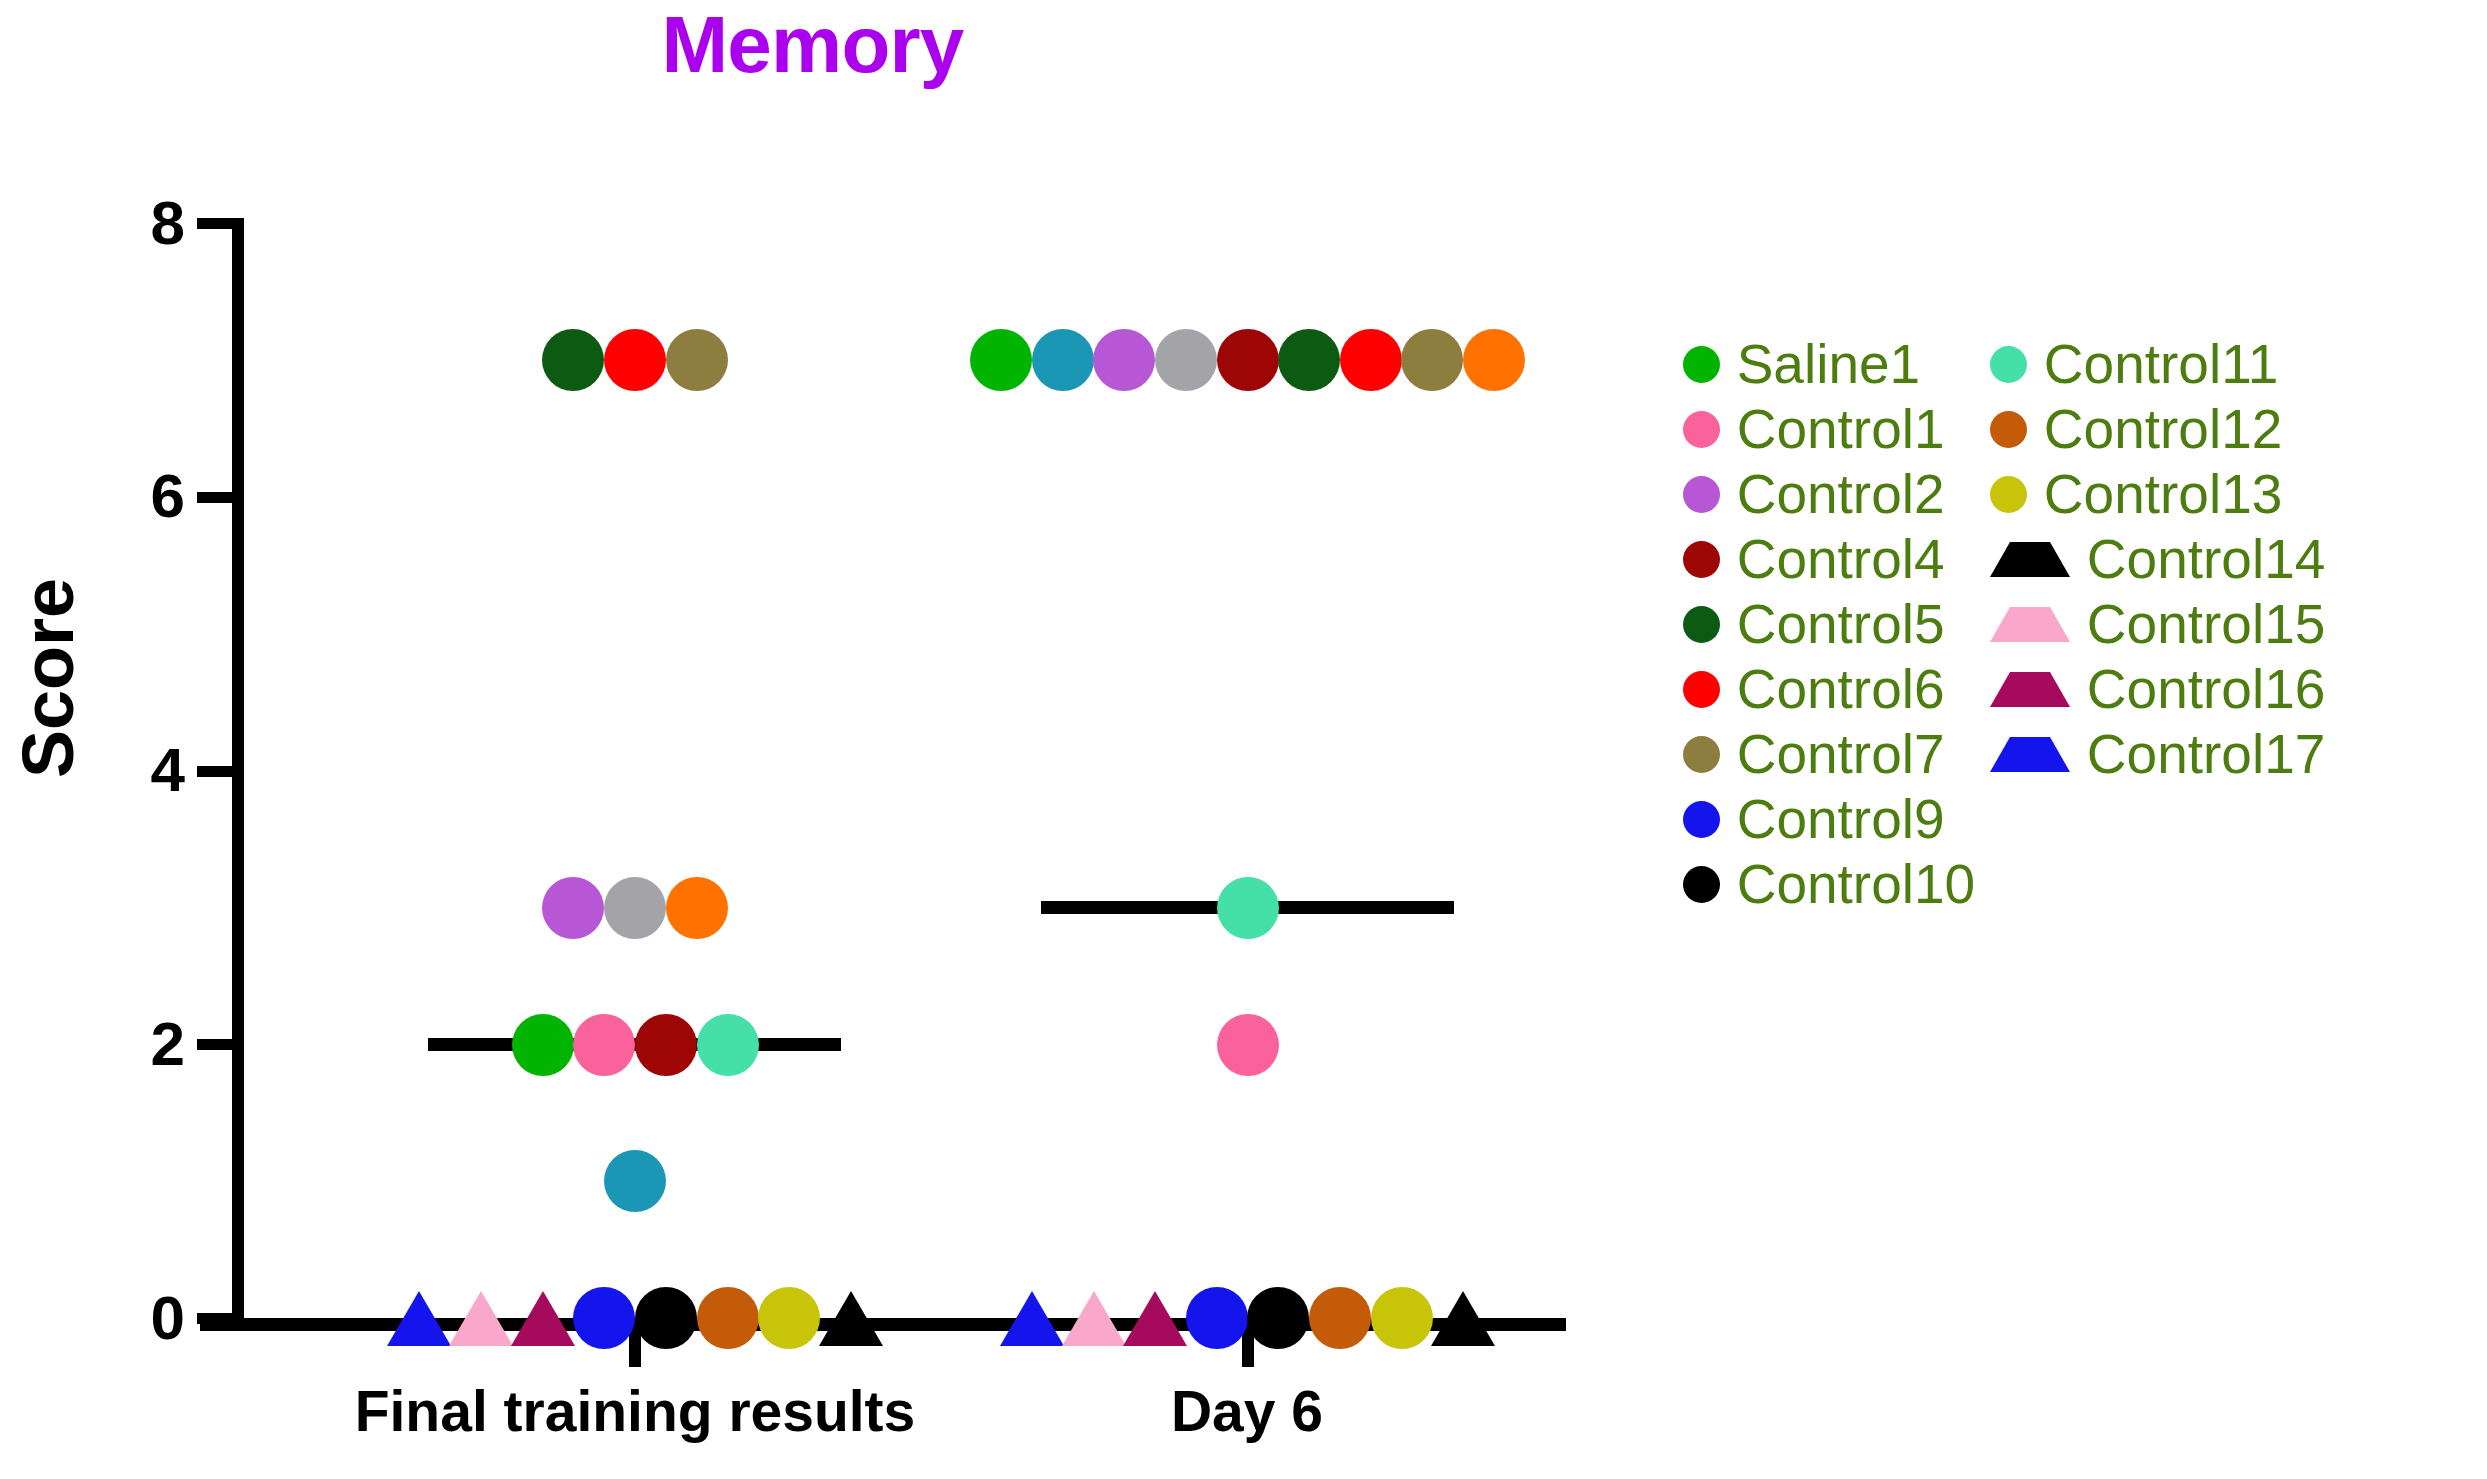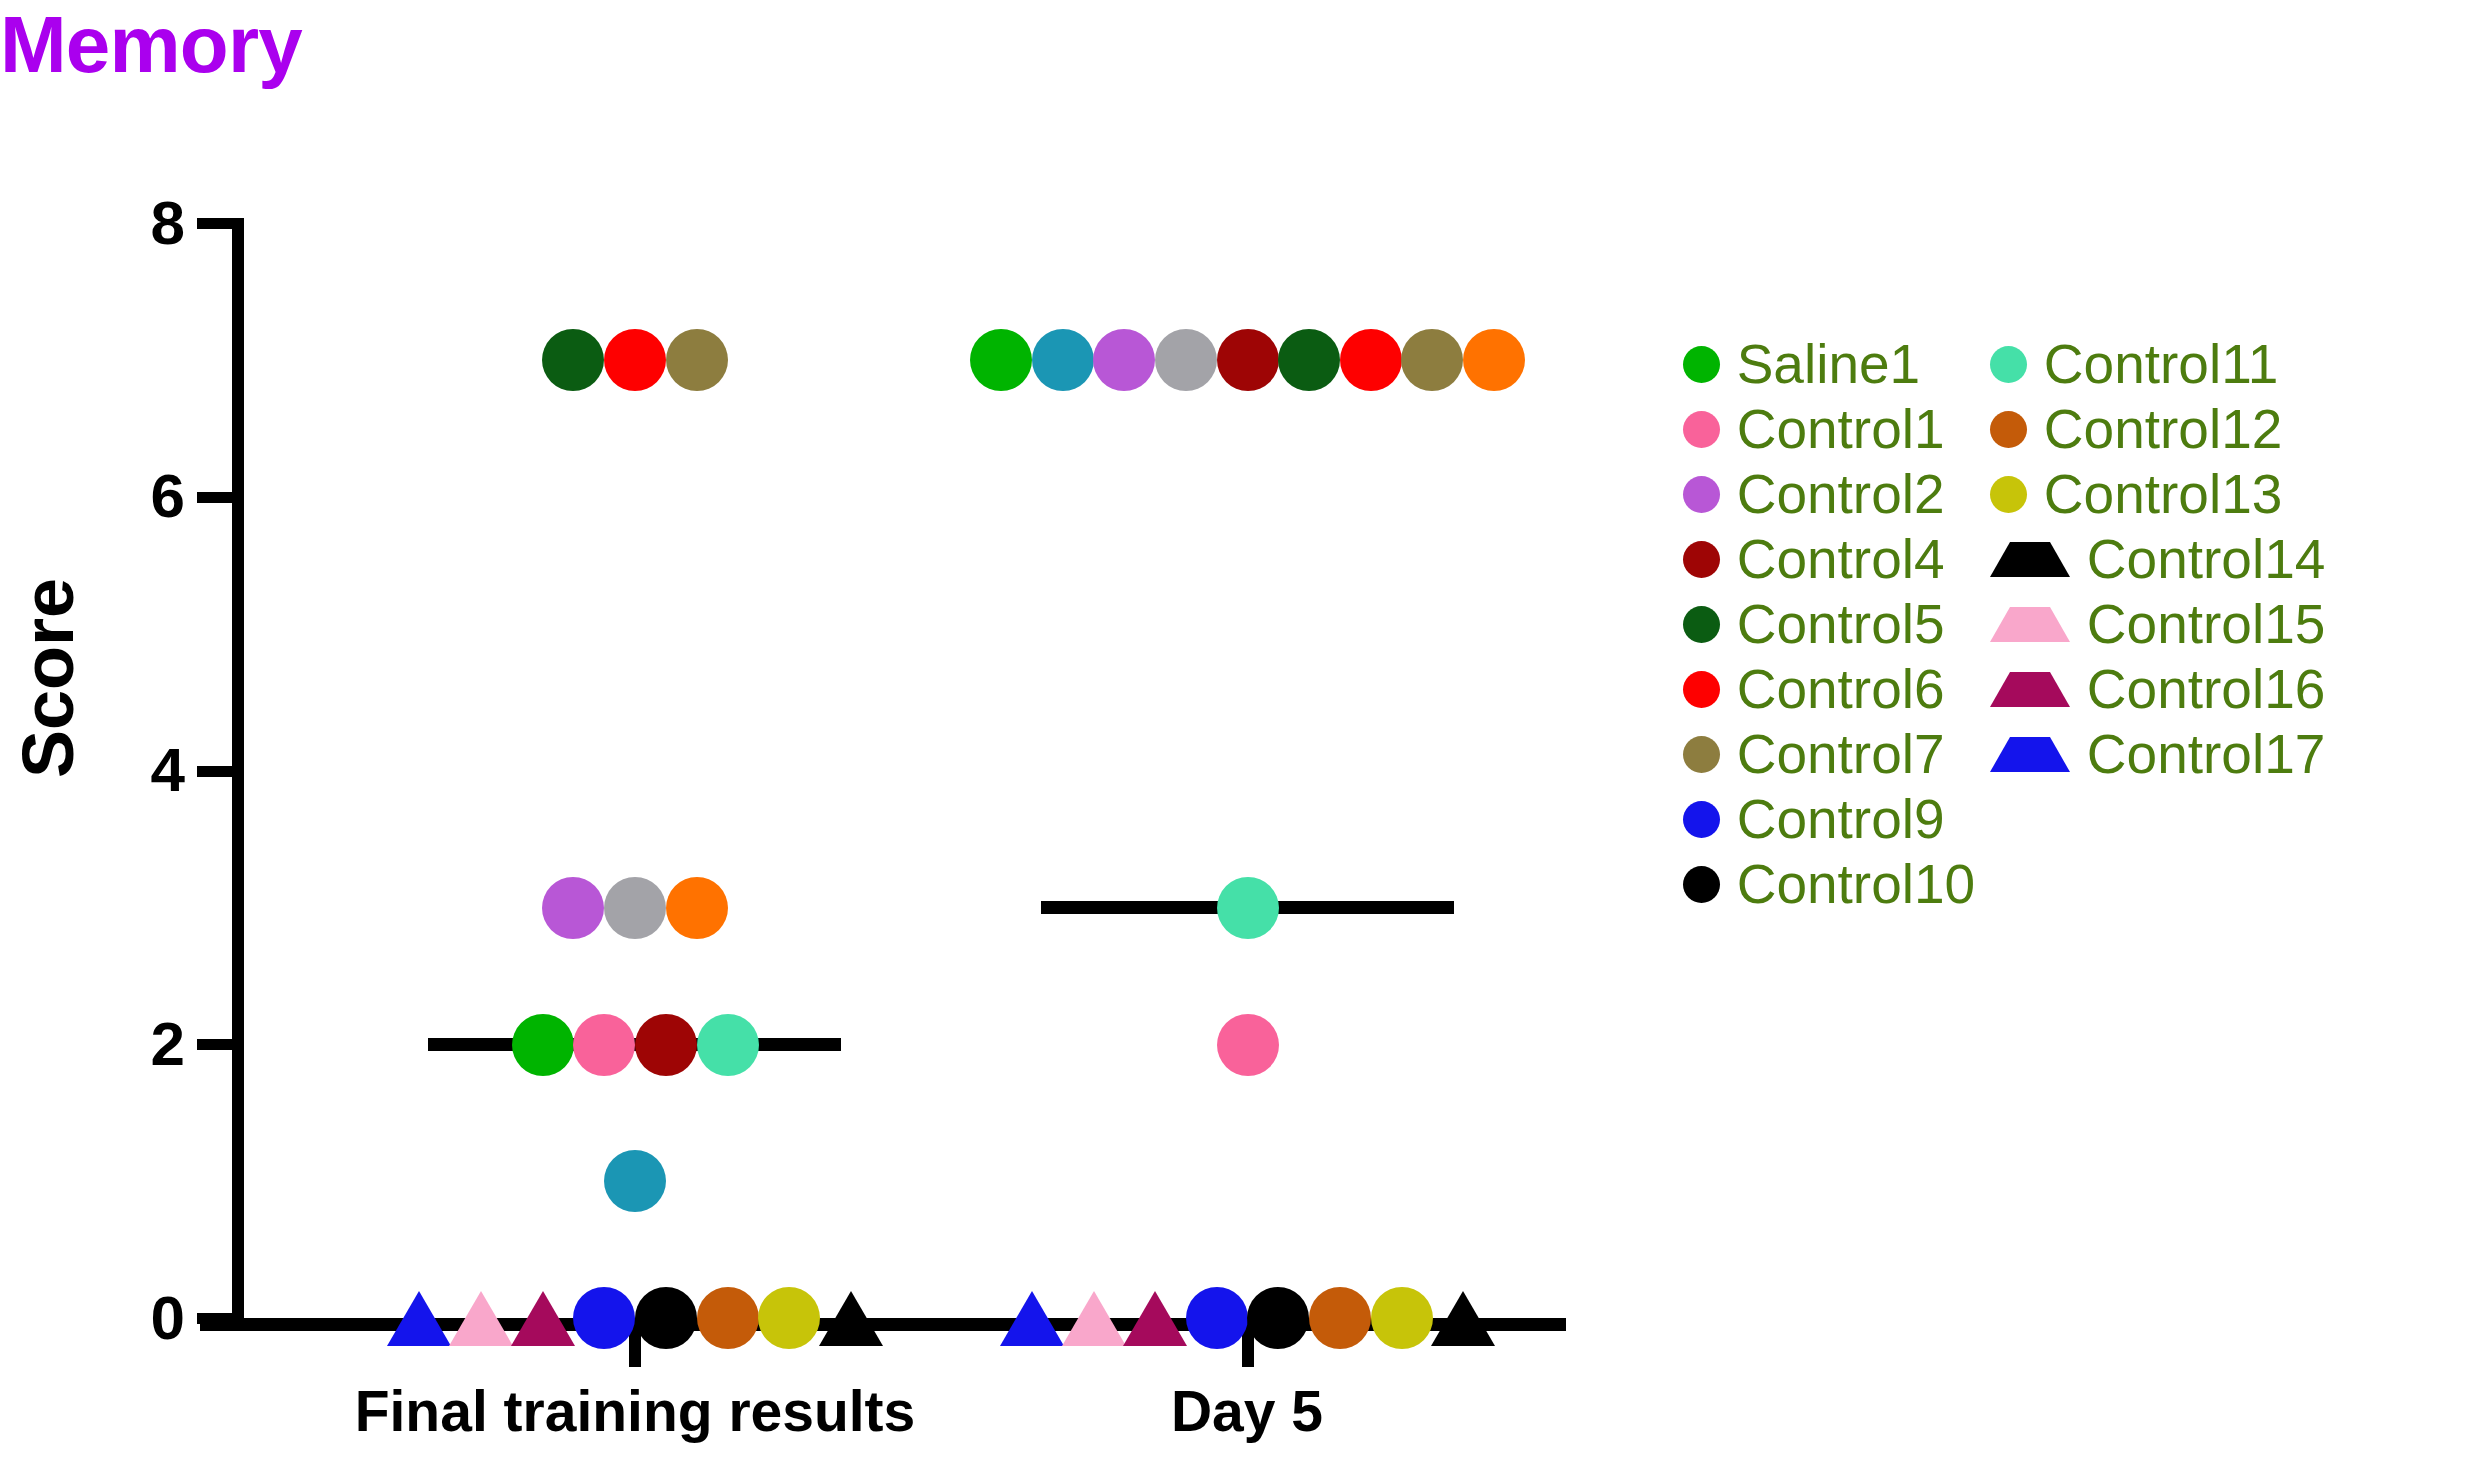--- a/index.html
+++ b/index.html
@@ -9,20 +9,21 @@
     font-family:"Liberation Sans",sans-serif;
     overflow:hidden;
     position:relative;
   }
   #root{position:absolute;inset:0;}
 
   
   #chart-title{
     position:absolute;
     left:0;top:5px;width:1625px;
+    text-align:center;
     font-size:80px;
     font-weight:bold;
     letter-spacing:-0.8px;
     line-height:1.0;
     color:#aa00ee;
   }
 
   
   #plot{
     position:absolute;
@@ -156,21 +157,21 @@
         <div class="y-tick-label" style="top: 465px; left: 85px; right: auto;">6</div>
         <div class="y-tick" style="top: 766px;"></div>
         <div class="y-tick-label" style="top: 739px; left: 85px; right: auto;">4</div>
         <div class="y-tick" style="top: 1039px;"></div>
         <div class="y-tick-label" style="top: 1013px; left: 85px; right: auto;">2</div>
         <div class="y-tick" style="top: 1313px;"></div>
         <div class="y-tick-label" style="top: 1287px; left: 85px; right: auto;">0</div>
         <div class="x-tick" style="left: 629px;"></div>
         <div class="x-tick-label" style="left: 285px; width: 700px;">Final training results</div>
         <div class="x-tick" style="left: 1242px;"></div>
-        <div class="x-tick-label" style="left: 897px; width: 700px;">Day 5</div>
+        <div class="x-tick-label" style="left: 897px; width: 700px;">Day 6</div>
       </div>
     <div id="medians-layer">
         <div class="median" style="left: 428px; width: 413px; top: 1038px;"></div>
         <div class="median" style="left: 1041px; width: 413px; top: 901px;"></div>
       </div>
     <div id="points-layer">
         <div class="pt triangle" style="left: 387px; top: 1291px; border-bottom: 55px solid rgb(20, 20, 236);"></div>
         <div class="pt triangle" style="left: 449px; top: 1291px; border-bottom: 55px solid rgb(249, 167, 203);"></div>
         <div class="pt triangle" style="left: 511px; top: 1291px; border-bottom: 55px solid rgb(165, 10, 92);"></div>
         <div class="pt circle" style="left: 573px; top: 1287px; width: 62px; height: 62px; background: rgb(20, 20, 236);"></div>

